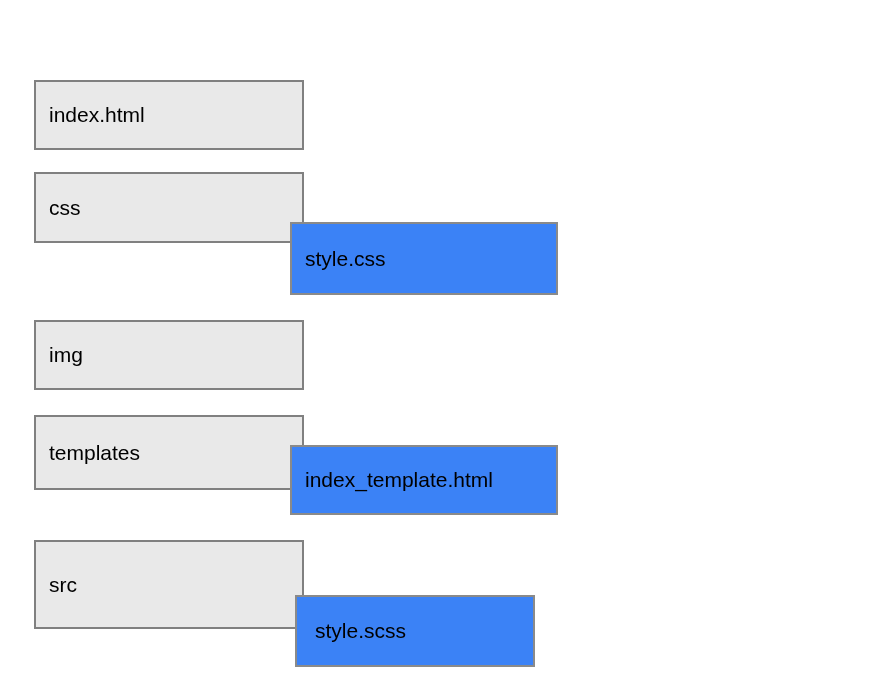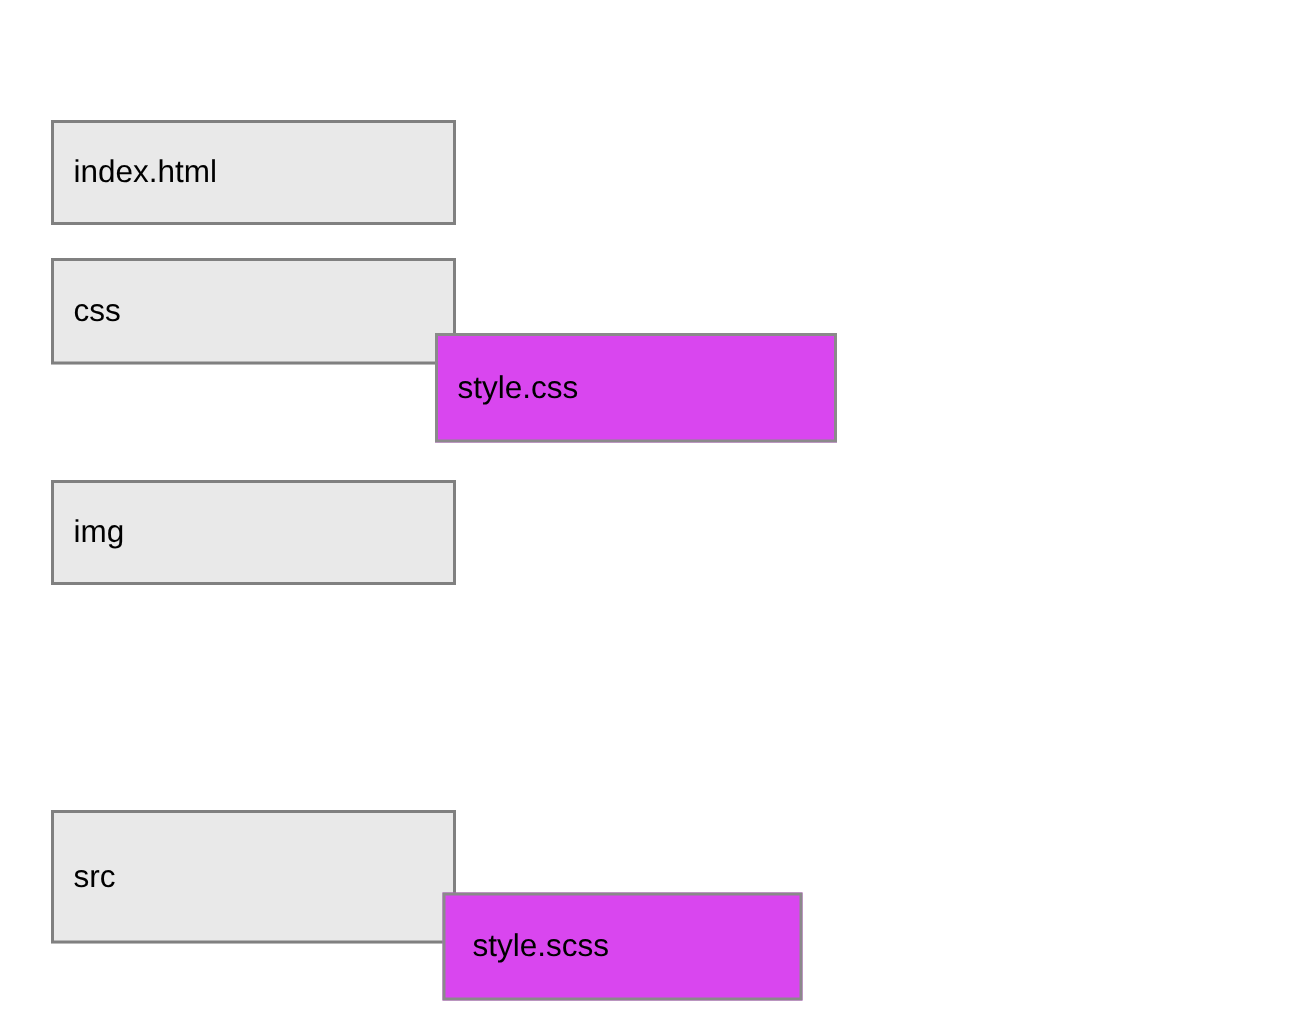--- a/index.html
+++ b/index.html
@@ -30,21 +30,21 @@
   }
   .node .node-label {
     display: block;
     white-space: nowrap;
   }
   .node-folder {
     background: #e9e9e9;
     border-color: #808080;
   }
   .node-file {
-    background: #d946ef;
+    background: #3b82f6;
     border-color: #8a8a8a;
     text-align: center;
   }
   .node-folder .node-label {
     font-size: 21px;
     padding-left: 13px;
     color: #000;
   }
   .node-file .node-label {
     font-size: 21px;
@@ -69,29 +69,35 @@
   </div>
 
   <div class="node node-folder" style="left:34px; top:172px; width:270px; height:71px;">
     <span class="node-label">css</span>
   </div>
 
   <div class="node node-folder" style="left:34px; top:320px; width:270px; height:70px;">
     <span class="node-label">img</span>
   </div>
 
+  <div class="node node-folder" style="left:34px; top:415px; width:270px; height:75px;">
+    <span class="node-label">templates</span>
+  </div>
 
   <div class="node node-folder" style="left:34px; top:540px; width:270px; height:89px;">
     <span class="node-label">src</span>
   </div>
 
   <div class="node node-file" style="left:290px; top:222px; width:268px; height:73px;">
     <span class="node-label">style.css</span>
   </div>
 
+  <div class="node node-file" style="left:290px; top:445px; width:268px; height:70px;">
+    <span class="node-label">index_template.html</span>
+  </div>
 
   <div class="node node-file" style="left:295px; top:595px; width:240px; height:72px;">
     <span class="node-label" style="padding-left:18px;">style.scss</span>
   </div>
 
 
 
 </div>
 
 </body></html>

